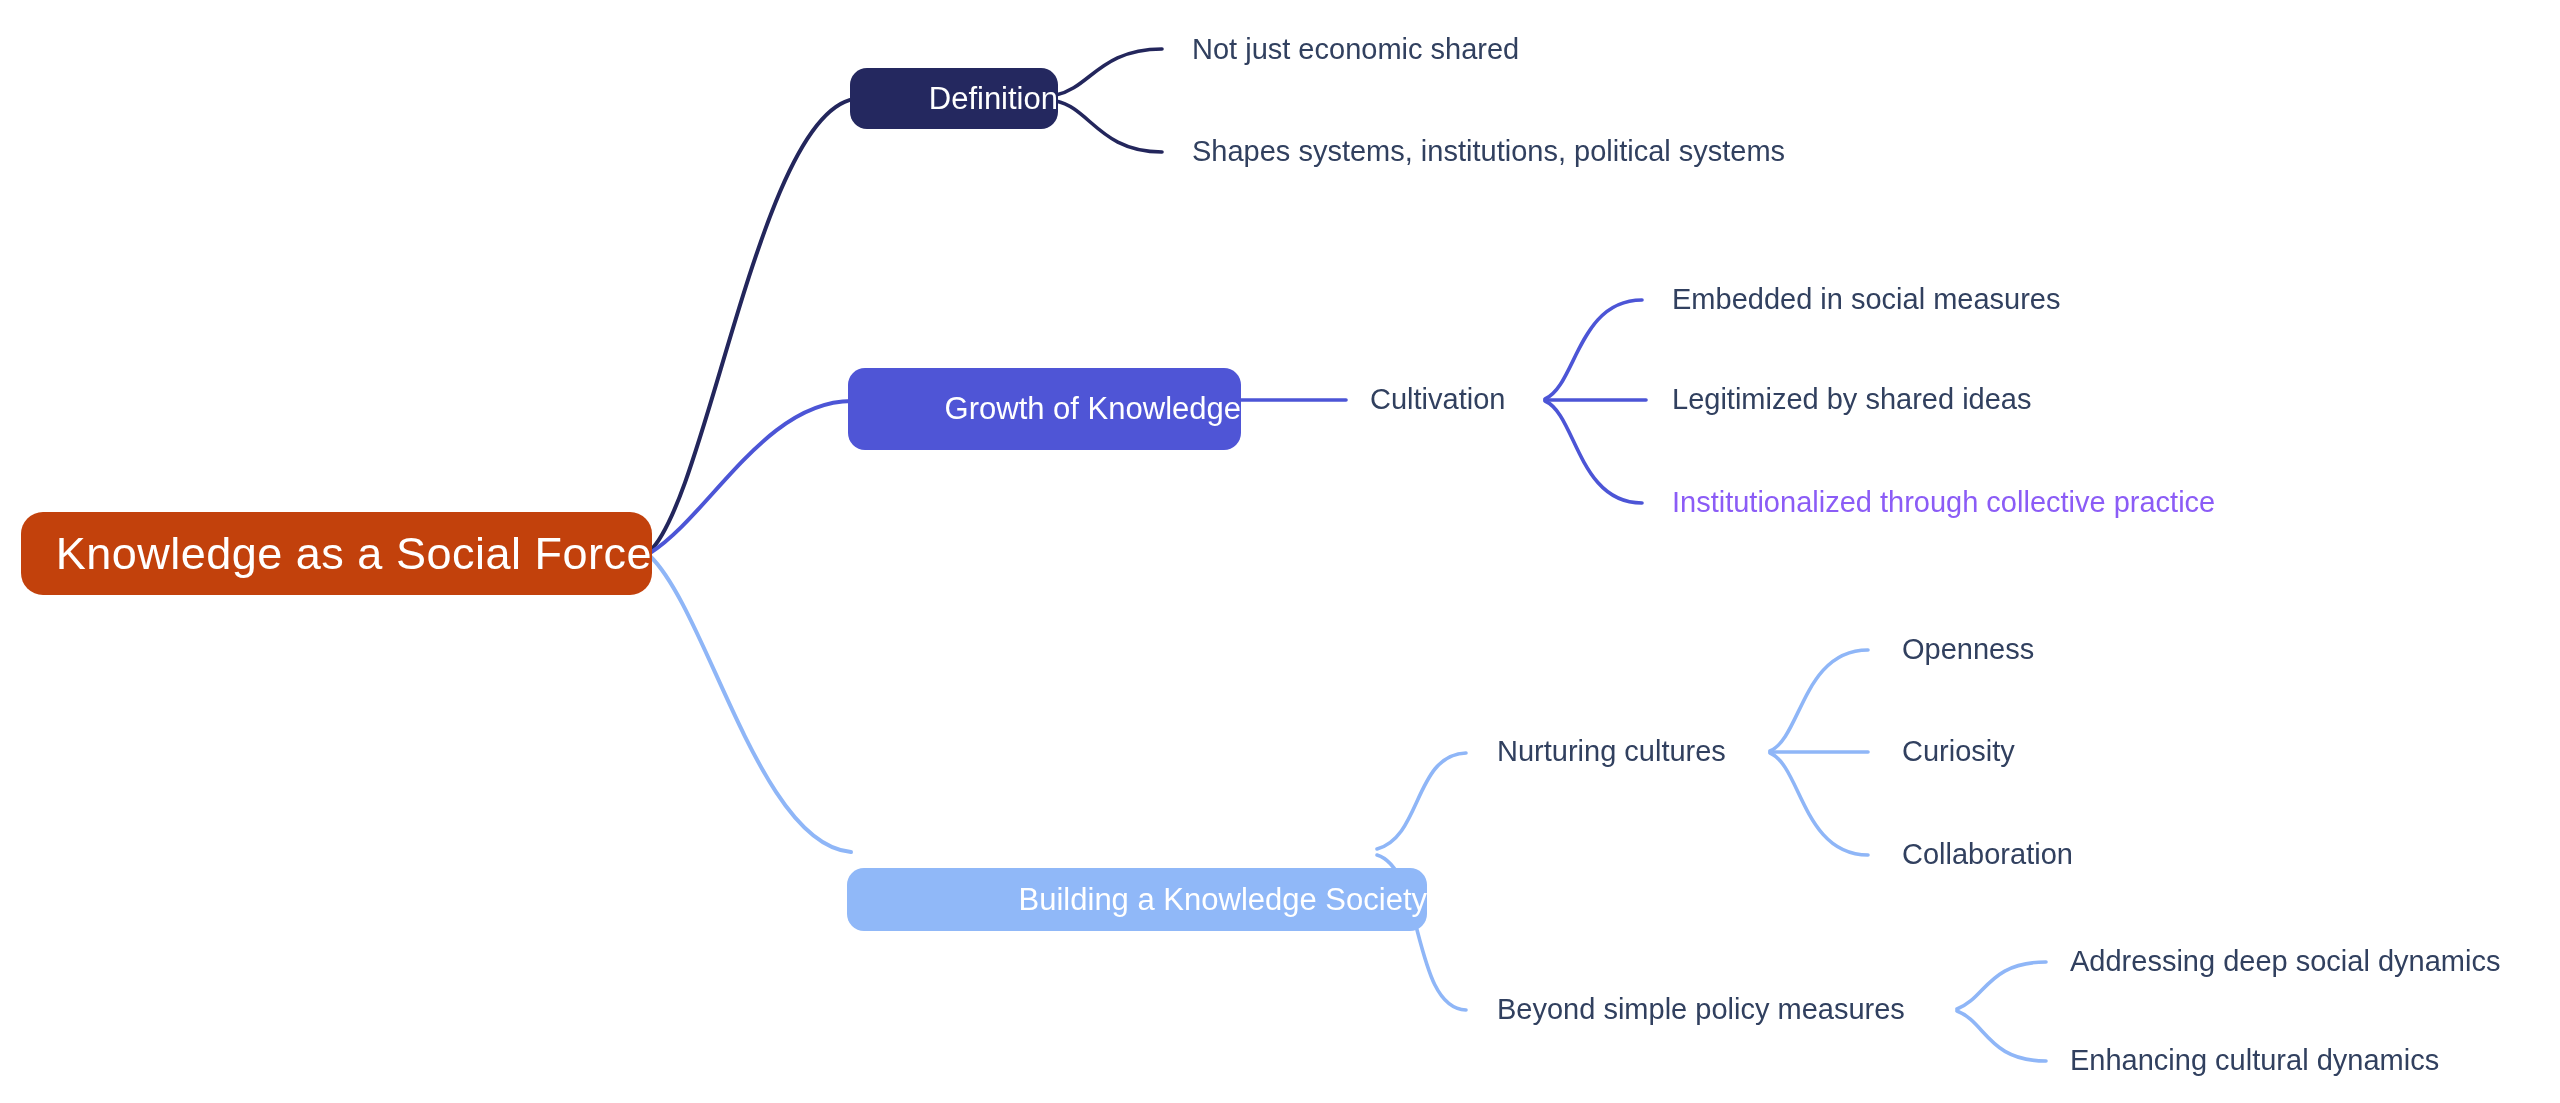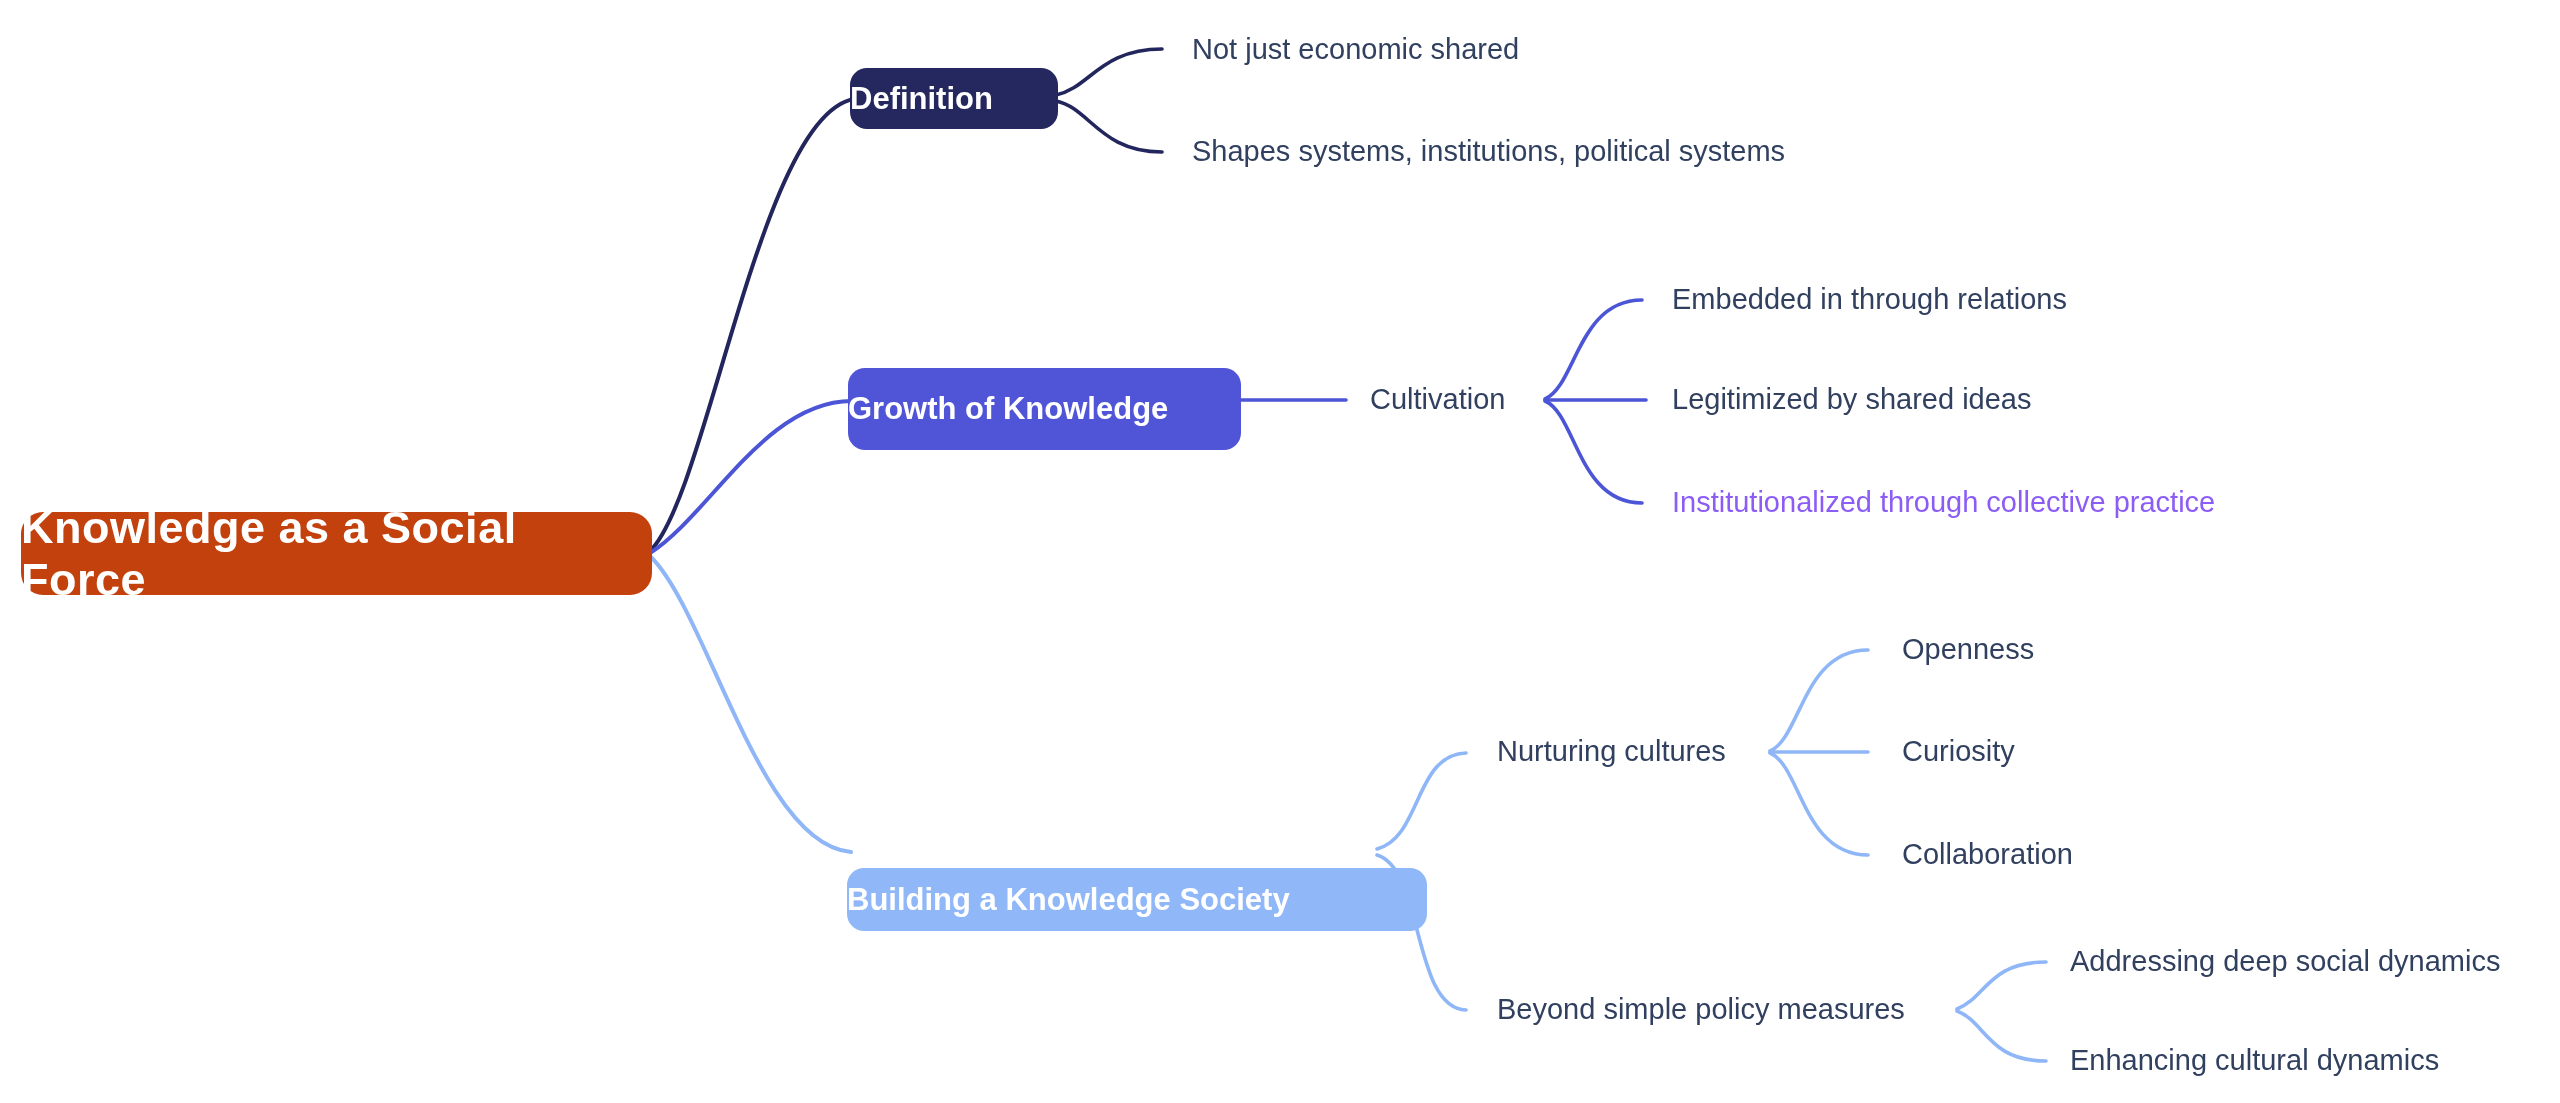--- a/index.html
+++ b/index.html
@@ -27,22 +27,22 @@
     stroke-width: 3.6px;
     stroke-linecap: round;
   }
   .links path.primary {
     stroke-width: 4px;
   }
   .node {
     position: absolute;
     display: flex;
     align-items: center;
-    justify-content: flex-start;
-    font-weight: 700;
+    justify-content: flex-end;
+    font-weight: 400;
     box-sizing: border-box;
   }
   .node.root {
     border-radius: 22px;
     font-size: 45px;
     letter-spacing: 0.5px;
   }
   .node.branch {
     border-radius: 17px;
     font-size: 31px;
@@ -98,21 +98,21 @@
   </div>
 
   <div class="node branch" style="left: 847px; top: 868px; width: 580px; height: 63px; background-color: rgb(144, 184, 248);">
     <span style="color: rgb(255, 255, 255);">Building a Knowledge Society</span>
   </div>
 
   <div class="label" style="left: 1192px; top: 50px; color: rgb(49, 64, 95);">Not just economic shared</div>
   <div class="label" style="left: 1192px; top: 152px; color: rgb(49, 64, 95);">Shapes systems, institutions, political systems</div>
 
   <div class="label" style="left: 1370px; top: 400px; color: rgb(49, 64, 95);">Cultivation</div>
-  <div class="label" style="left: 1672px; top: 300px; color: rgb(49, 64, 95);">Embedded in through relations</div>
+  <div class="label" style="left: 1672px; top: 300px; color: rgb(49, 64, 95);">Embedded in social measures</div>
   <div class="label" style="left: 1672px; top: 400px; color: rgb(49, 64, 95);">Legitimized by shared ideas</div>
   <div class="label" style="left: 1672px; top: 503px; color: #8b5cf6;">Institutionalized through collective practice</div>
 
   <div class="label" style="left: 1497px; top: 752px; color: rgb(49, 64, 95);">Nurturing cultures</div>
   <div class="label" style="left: 1902px; top: 650px; color: rgb(49, 64, 95);">Openness</div>
   <div class="label" style="left: 1902px; top: 752px; color: rgb(49, 64, 95);">Curiosity</div>
   <div class="label" style="left: 1902px; top: 855px; color: rgb(49, 64, 95);">Collaboration</div>
 
   <div class="label" style="left: 1497px; top: 1010px; color: rgb(49, 64, 95);">Beyond simple policy measures</div>
   <div class="label" style="left: 2070px; top: 1061px; color: rgb(49, 64, 95);">Enhancing cultural dynamics</div>

